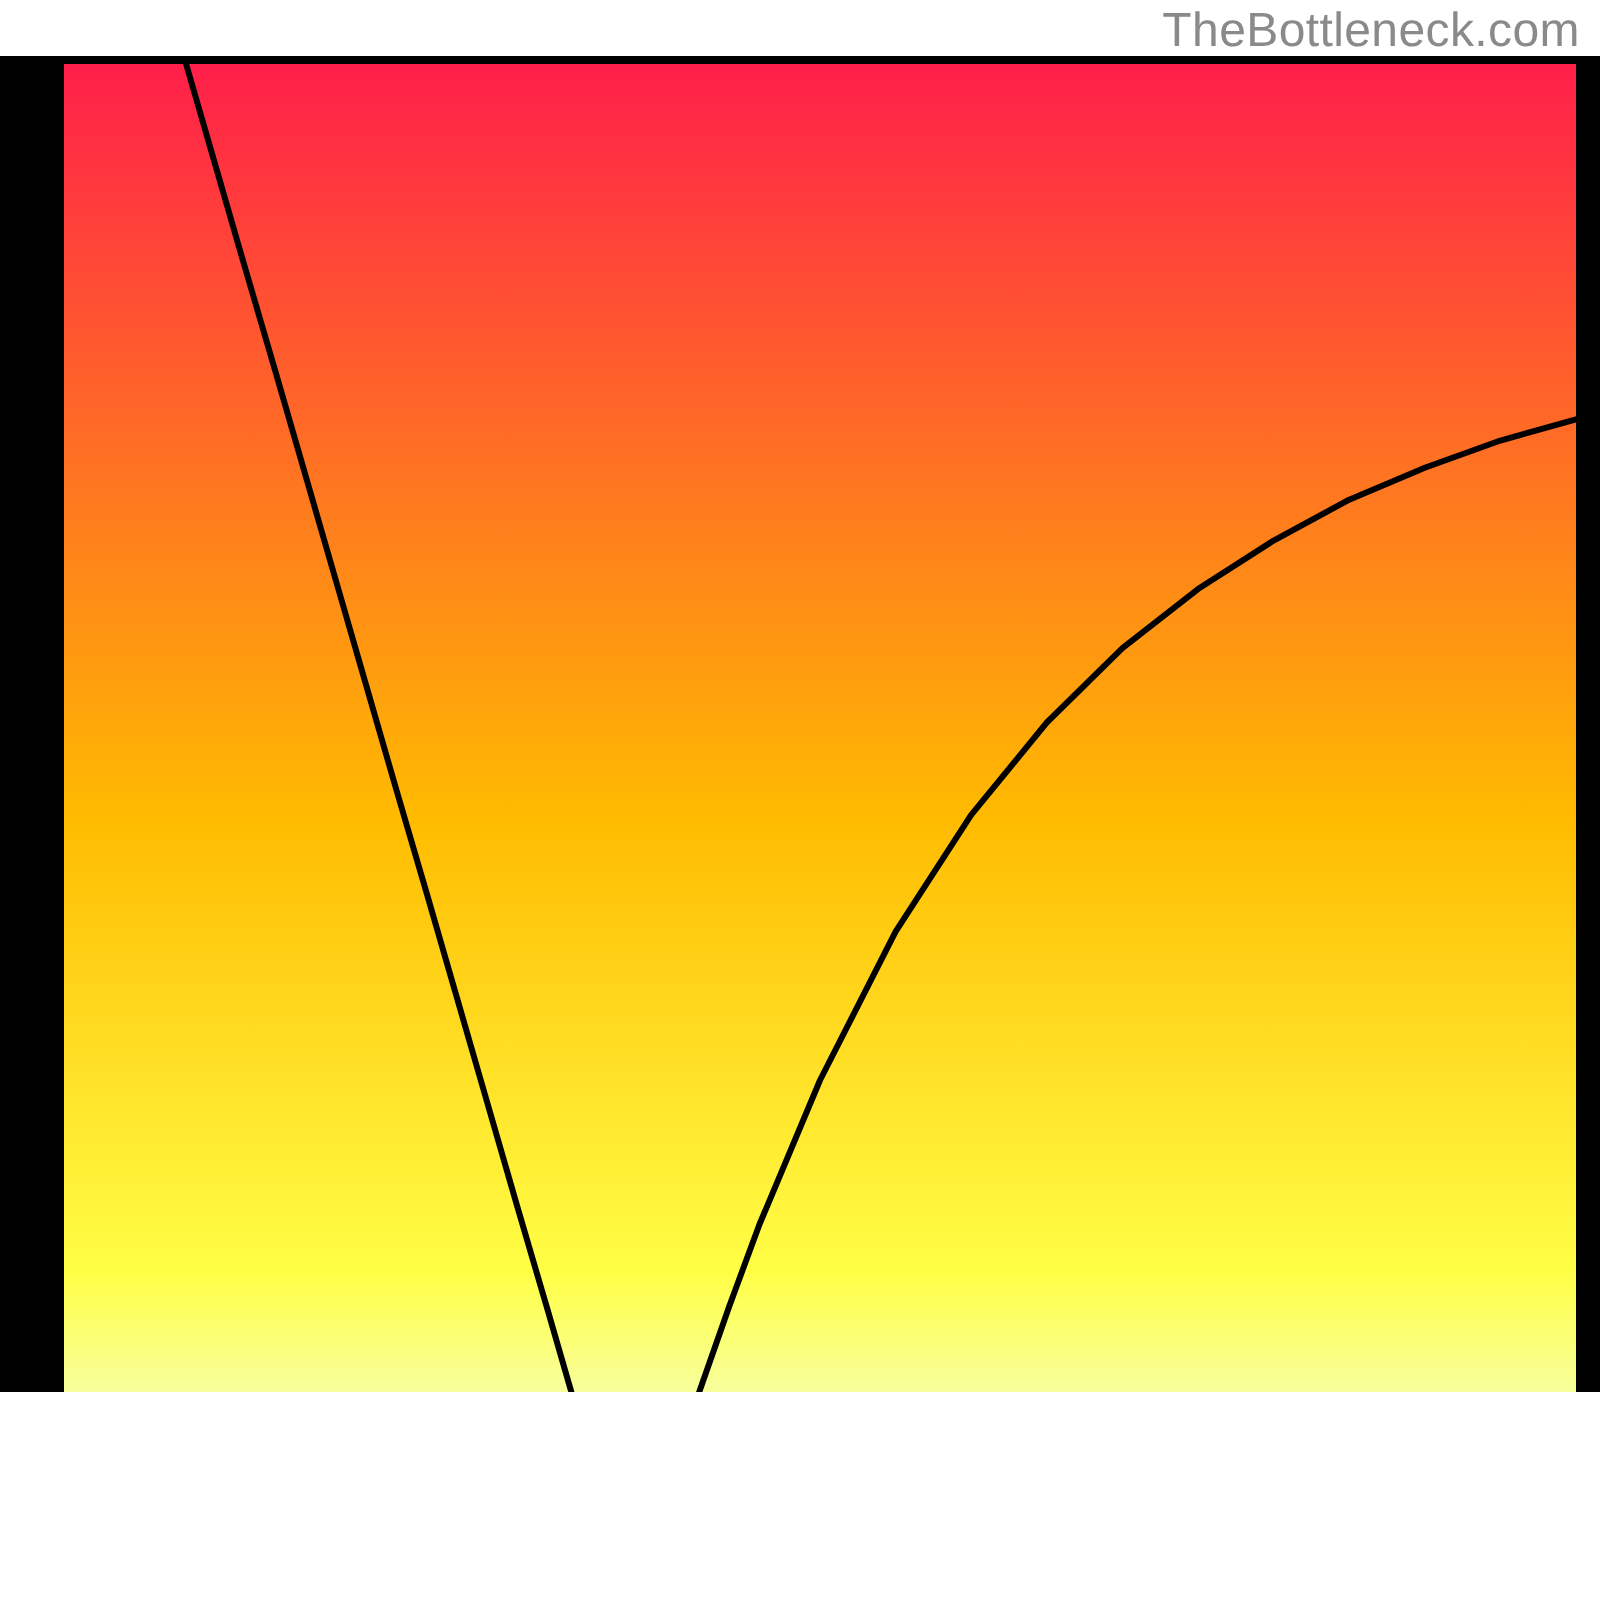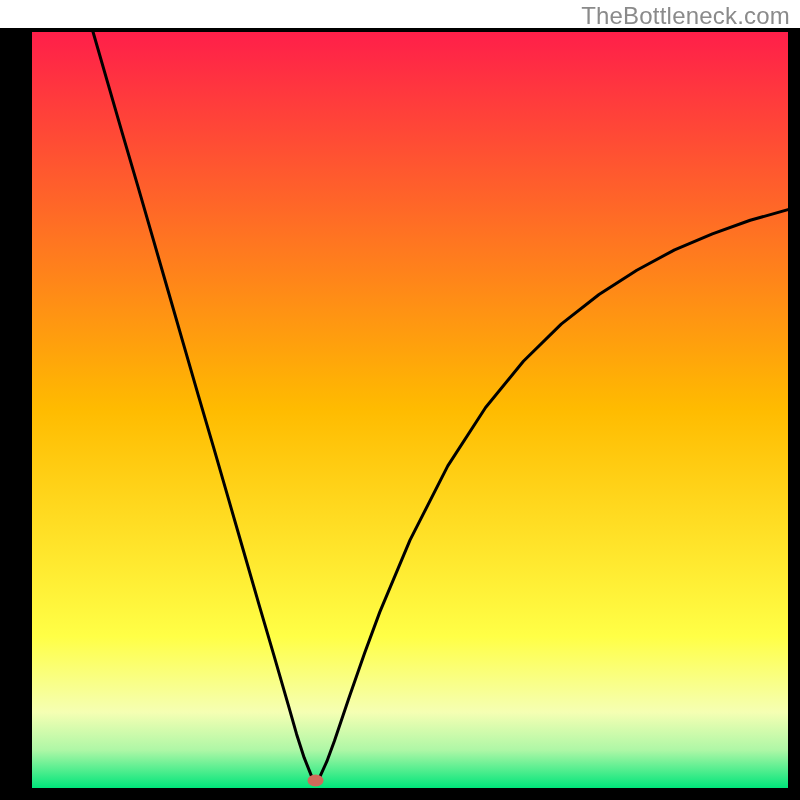--- a/index.html
+++ b/index.html
@@ -3,21 +3,21 @@
 <meta charset="utf-8">
 <style>
   body {
     margin: 0;
     padding: 0;
     background: #fff;
   }
   .container {
     position: relative;
     width: 800px;
-    height: 800px;
+    height: 696px;
   }
   .watermark {
     position: absolute;
     top: 2px;
     right: 10px;
     font-family: Arial, Helvetica, sans-serif;
     font-size: 24px;
     color: #8a8a8a;
     letter-spacing: 0.2px;
     z-index: 10;

